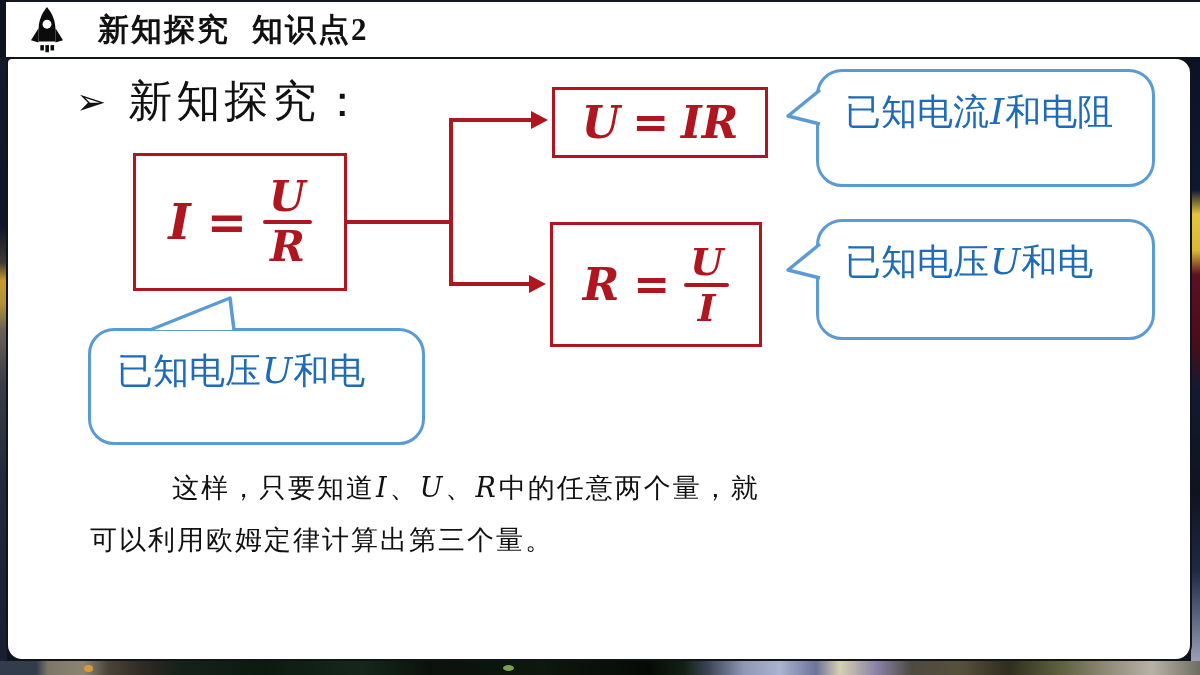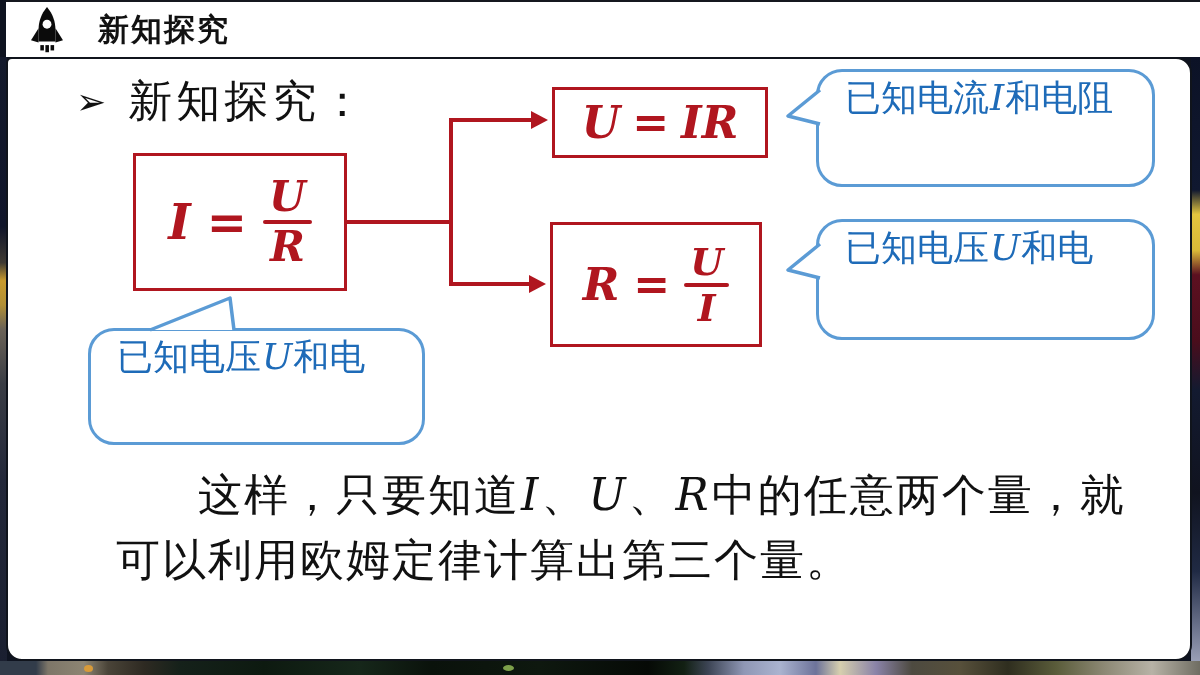--- a/index.html
+++ b/index.html
@@ -58,33 +58,33 @@
   .conn-h2{left:451px;top:118px;width:84px;height:4px;}
   .conn-h3{left:451px;top:282px;width:82px;height:4px;}
   .arrowhead{position:absolute;width:0;height:0;border-top:9px solid transparent;
     border-bottom:9px solid transparent;border-left:17px solid var(--accent-red);}
   .ah-top{left:531px;top:111px;}
   .ah-bottom{left:529px;top:275px;}
 
   
   .bubble{position:absolute;background:#fff;border:3.5px solid var(--bubble-blue);
     border-radius:26px;color:var(--text-blue);font-size:36px;line-height:48px;
-    padding:2px 10px 10px 26px;z-index:1;white-space:nowrap;}
+    padding:16px 10px 10px 26px;z-index:1;white-space:nowrap;}
   .bubble .var{font-family:"DejaVu Serif","Liberation Serif",serif;font-style:italic;padding:0 1px;}
   .bubble-voltage{left:816px;top:69px;width:339px;height:118px;}
   .bubble-resistance{left:816px;top:219px;width:339px;height:121px;}
   .bubble-current{left:88px;top:328px;width:337px;height:117px;}
   .tail{position:absolute;z-index:2;}
   .tail-voltage{left:786px;top:88px;}
   .tail-resistance{left:786px;top:242px;}
   .tail-current{left:146px;top:294px;}
 
   
-  .summary{position:absolute;left:116px;top:462px;width:1040px;color:var(--ink);
-    font-size:44px;line-height:65px;letter-spacing:2px;}
+  .summary{position:absolute;left:90px;top:462px;width:1040px;color:var(--ink);
+    font-size:27px;line-height:52px;letter-spacing:2px;}
   .summary .line1{text-indent:82px;}
   .summary .var{font-family:"DejaVu Serif","Liberation Serif",serif;font-style:italic;padding:0 1px;}
 </style>
 </head>
 <body>
 
 <div class="stage">
 
   <div class="photo-left"></div>
   <div class="photo-right"></div>
@@ -98,20 +98,21 @@
       <path d="M20,1 C26.5,9 29.5,17 29.5,27 L29.5,40 L10.5,40 L10.5,27 C10.5,17 13.5,9 20,1 Z" fill="#0b0b0b"></path>
       <path d="M10.5,25 L2,38.5 L10.5,41 Z" fill="#0b0b0b"></path>
       <path d="M29.5,25 L38,38.5 L29.5,41 Z" fill="#0b0b0b"></path>
       <circle cx="20" cy="20.5" r="5" fill="#ffffff"></circle>
       <rect x="12.5" y="44" width="4" height="6" fill="#0b0b0b"></rect>
       <rect x="18.2" y="44" width="4" height="8" fill="#0b0b0b"></rect>
       <rect x="24" y="44" width="4" height="6" fill="#0b0b0b"></rect>
     </svg>
     <div class="title">
       <span>新知探究</span>
+      <span>知识点2</span>
     </div>
   </div>
 
   <div class="panel"></div>
 
   <div class="section-heading">
     <span class="bullet">➢</span>
     <span>新知探究：</span>
   </div>
 

